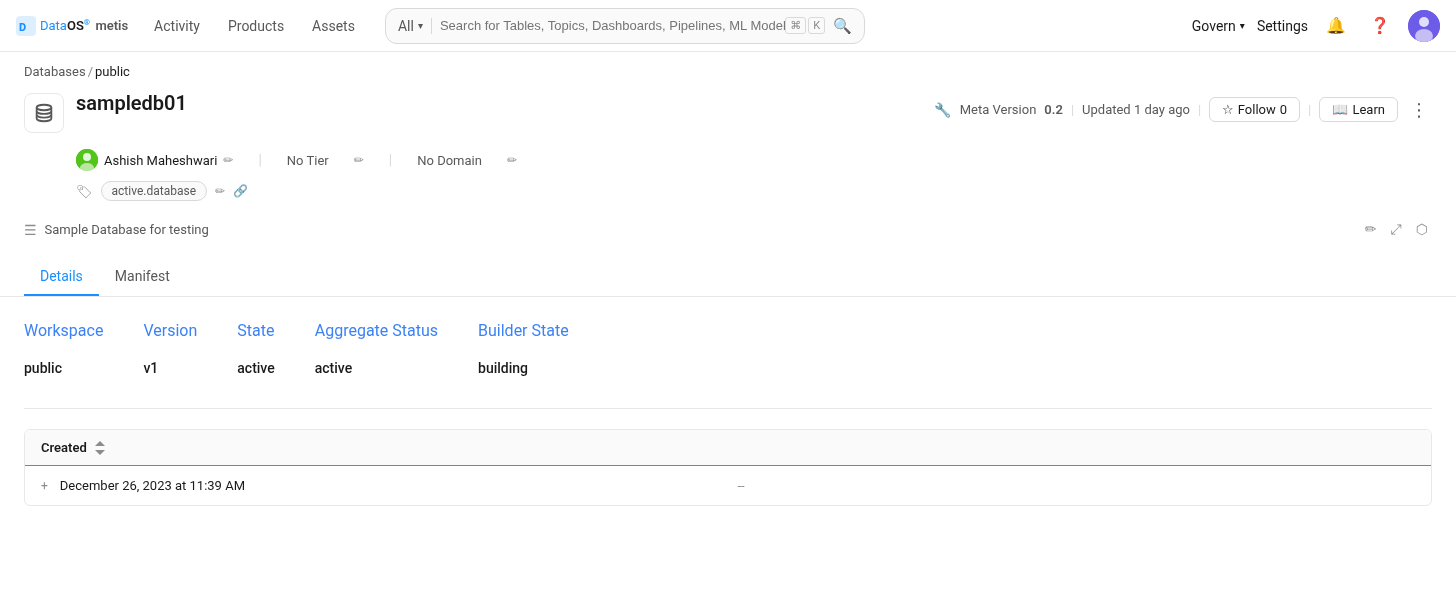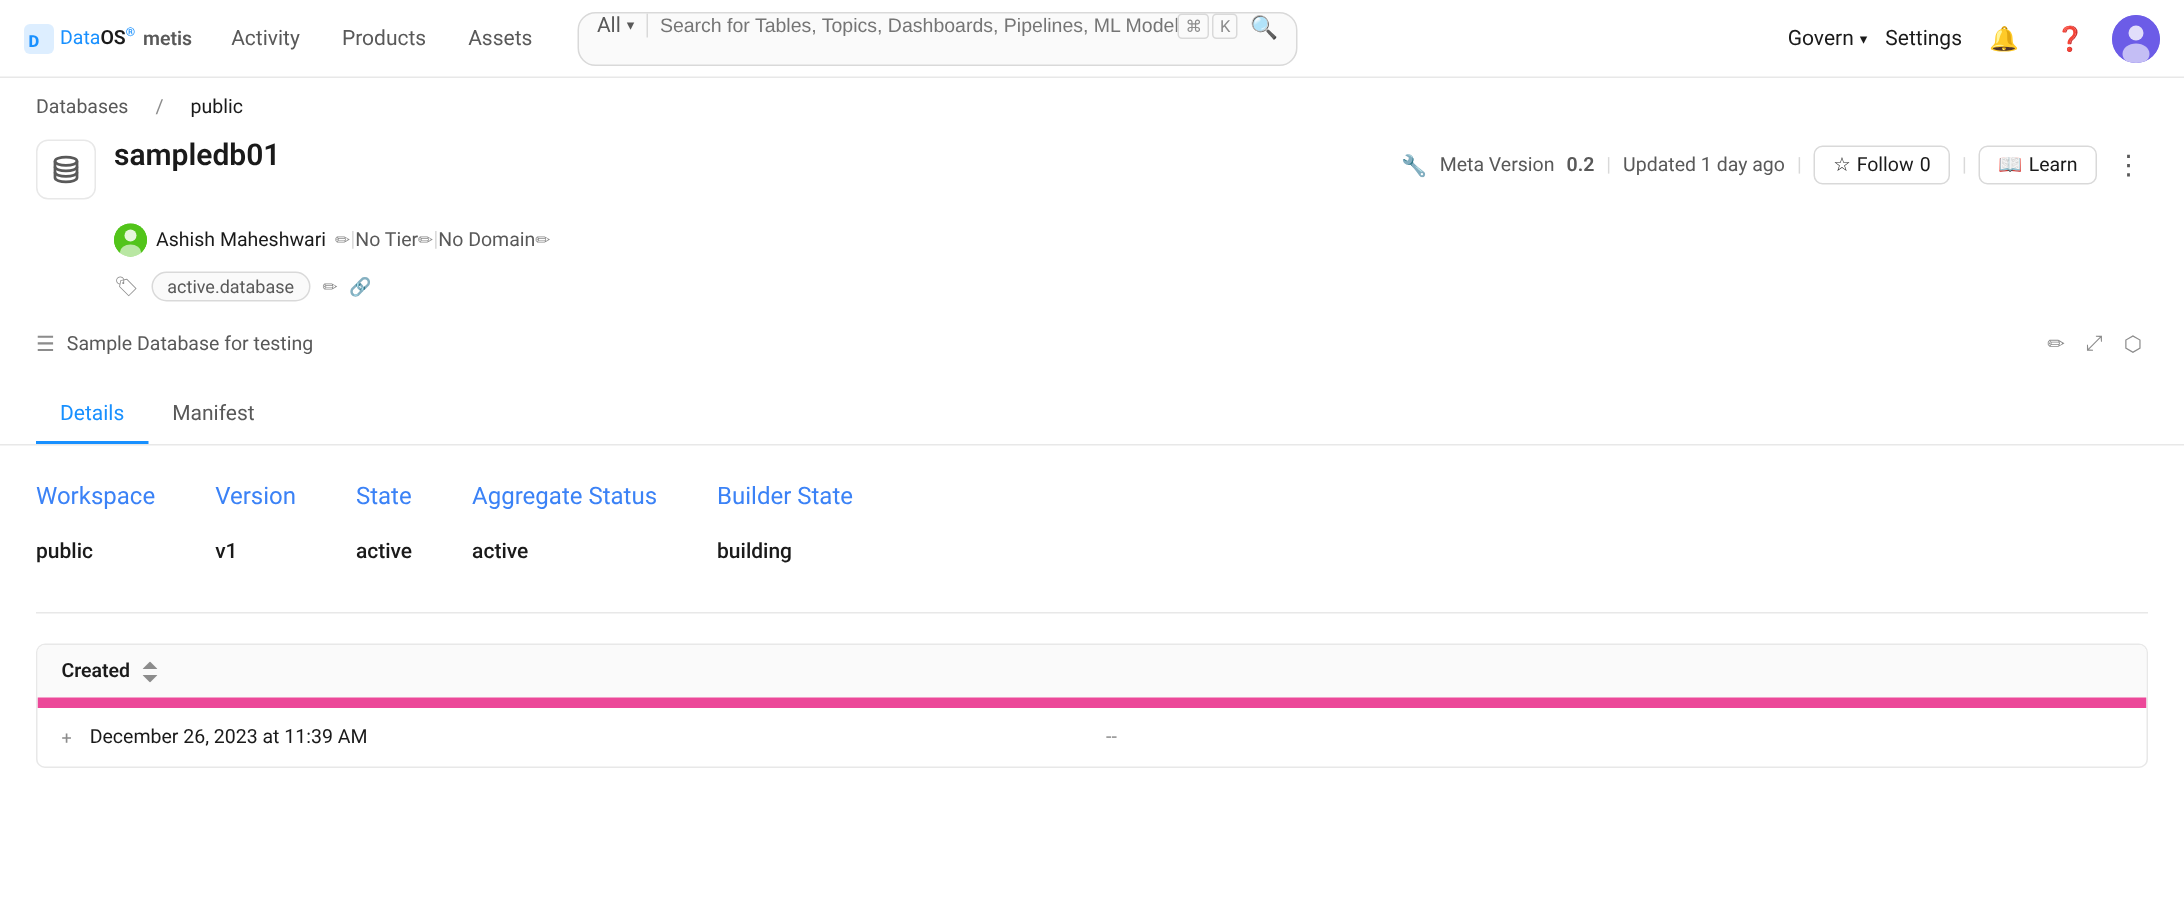--- a/index.html
+++ b/index.html
@@ -16,21 +16,21 @@
     .nav-item {
       padding: 0 10px; height: 52px; display: flex; align-items: center;
       font-size: 14px; color: #595959; cursor: pointer; position: relative;
     }
     .nav-item.active { color: #1890ff; }
     .nav-item.active::after {
       content: ''; position: absolute; bottom: 0; left: 0; right: 0; height: 2px; background: #1890ff;
     }
 
     .search-bar {
-      display: flex; align-items: flex-start; border: 1px solid #d9d9d9; border-radius: 12px;
+      display: flex; align-items: center; border: 1px solid #d9d9d9; border-radius: 12px;
       padding: 0 12px; height: 36px; flex: 1; max-width: 480px; margin: 0 12px;
       background: #fafafa;
     }
     .search-filter {
       display: flex; align-items: center; gap: 4px; padding-right: 8px;
       border-right: 1px solid #d9d9d9; margin-right: 8px; cursor: pointer; color: #595959;
     }
     .search-input {
       border: none; outline: none; background: transparent; flex: 1; font-size: 13px; color: #8c8c8c;
     }
@@ -43,21 +43,21 @@
 
     .nav-right { display: flex; align-items: center; gap: 12px; margin-left: auto; }
     .govern-btn {
       display: flex; align-items: center; gap: 4px; cursor: pointer; font-size: 14px; color: #1a1a1a;
     }
     .icon-btn { width: 32px; height: 32px; display: flex; align-items: center; justify-content: center; cursor: pointer; color: #595959; font-size: 16px; border-radius: 50%; }
     .avatar { width: 32px; height: 32px; border-radius: 50%; background: #6c5ce7; display: flex; align-items: center; justify-content: center; overflow: hidden; cursor: pointer; }
 
     
     .breadcrumb {
-      display: flex; align-items: center; gap: 18px; padding: 12px 24px 8px;
+      display: flex; align-items: center; gap: 2px; padding: 12px 24px 8px;
       font-size: 13px; color: #595959;
     }
     .breadcrumb a { color: #595959; cursor: pointer; text-decoration: none; }
     .breadcrumb-sep { color: #8c8c8c; }
     .breadcrumb-current { color: #1a1a1a; }
 
     
     .page-header {
       display: flex; align-items: flex-start; padding: 4px 24px 12px;
       justify-content: space-between;
@@ -78,21 +78,21 @@
     .meta-sep { color: #d9d9d9; }
 
     .action-btn {
       display: flex; align-items: center; gap: 4px; padding: 4px 12px; border: 1px solid #d9d9d9;
       border-radius: 6px; cursor: pointer; font-size: 13px; color: #1a1a1a; background: #fff;
     }
     .more-btn { cursor: pointer; color: #595959; font-size: 18px; padding: 4px; }
 
     
     .meta-row {
-      display: flex; align-items: center; gap: 0; padding: 4px 24px 4px 76px; flex-wrap: wrap;
+      display: flex; align-items: center; gap: 25px; padding: 4px 24px 4px 76px; flex-wrap: wrap;
     }
     .owner-chip {
       display: flex; align-items: center; gap: 6px; font-size: 13px; color: #1a1a1a;
     }
     .owner-avatar {
       width: 22px; height: 22px; border-radius: 50%; background: #52c41a;
       display: flex; align-items: center; justify-content: center; font-size: 10px; color: #fff; font-weight: 600;
     }
     .meta-divider { color: #d9d9d9; }
     .edit-icon { color: #8c8c8c; cursor: pointer; font-size: 12px; }
@@ -144,21 +144,21 @@
     }
     .state-item {}
     .state-label { font-size: 16px; color: #3b82f6; margin-bottom: 20px; }
     .state-value { font-size: 14px; color: #1a1a1a; font-weight: 500; }
 
     
     .lifecycle-section {}
     .lifecycle-title { font-size: 14px; font-weight: 600; color: #1a1a1a; margin-bottom: 12px; }
     .lifecycle-table { border: 1px solid #e8e8e8; border-radius: 6px; overflow: hidden; width: 100%; }
     .lifecycle-table-header {
-      display: flex; background: #fafafa; border-bottom: 7px solid #ec4899; padding: 10px 16px;
+      display: flex; background: #fafafa; border-bottom: 1px solid #ec4899; padding: 10px 16px;
     }
     .lifecycle-col-created { flex: 1; font-weight: 600; font-size: 13px; color: #1a1a1a; display: flex; align-items: center; gap: 8px; }
     .lifecycle-col-deleted { flex: 1; font-weight: 600; font-size: 13px; color: #1a1a1a; display: flex; align-items: center; gap: 8px; }
     .sort-icon { color: #8c8c8c; font-size: 10px; display: flex; flex-direction: column; gap: 1px; }
     .lifecycle-row {
       display: flex; padding: 12px 16px; border-bottom: 1px solid #e8e8e8; align-items: center;
     }
     .lifecycle-row:last-child { border-bottom: none; }
     .row-expand { margin-right: 12px; color: #8c8c8c; cursor: pointer; font-size: 12px; }
     .row-created { flex: 1; font-size: 13px; color: #1a1a1a; }

